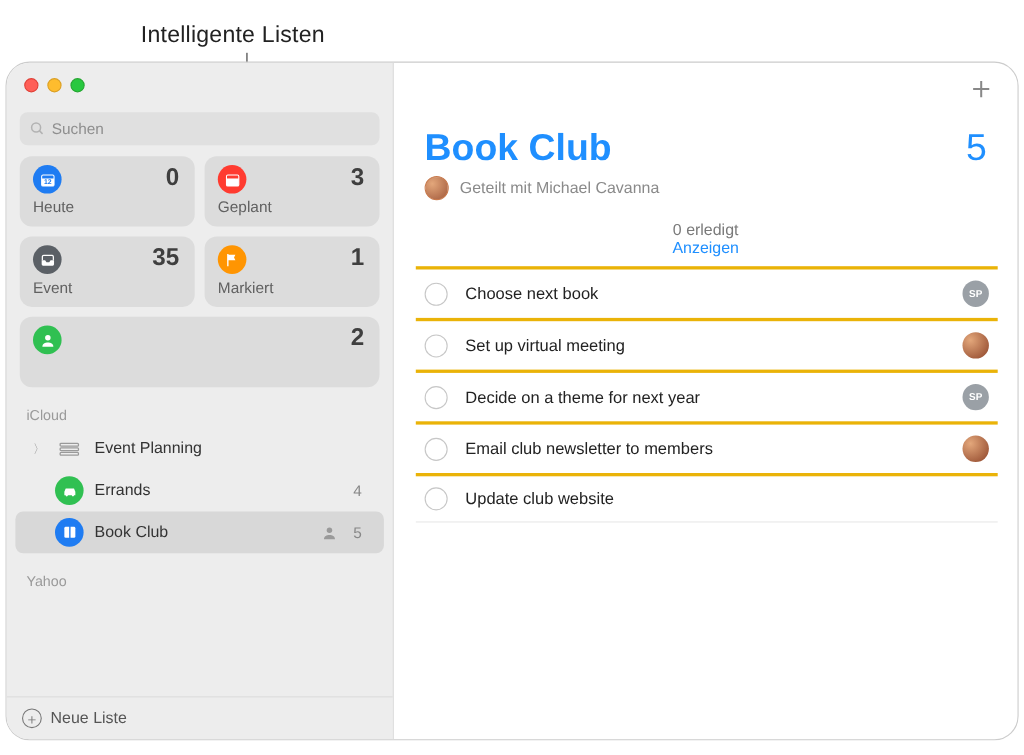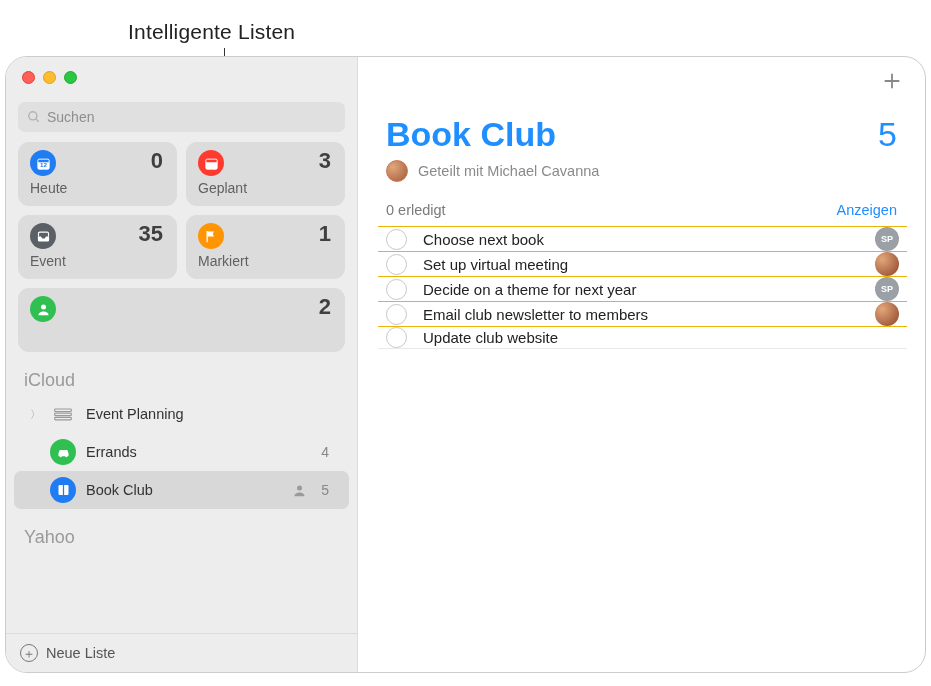--- a/index.html
+++ b/index.html
@@ -137,21 +137,21 @@
     position:absolute; top:6px; right:14px;
     font-size: 22px; font-weight:700; color:#3f3f3f;
   }
   .smart-label {
     margin-top: 4px;
     font-size: 14px; color:#616161;
   }
 
   .section-header {
     padding: 18px 14px 4px 18px;
-    font-size: 18px; color:#9a9a9a; font-weight:500;
+    font-size: 13px; color:#9a9a9a; font-weight:500;
   }
   .list-row {
     display:flex; align-items:center;
     padding: 6px 20px 6px 16px;
     gap: 10px;
     font-size: 14.5px;
     border-radius: 7px;
     margin: 0 8px;
     color:#333;
   }
@@ -204,29 +204,30 @@
   }
   .avatar {
     width:22px;height:22px;border-radius:50%;
     background: radial-gradient(circle at 30% 30%, #e3a77b, #a1593b);
     border:1px solid #c87a4d;
   }
   .status-row {
     display:flex; justify-content:space-between; align-items:center;
     padding: 6px 28px 8px 28px;
     font-size:14.5px;
+    flex-direction:column;
   }
   .status-row .done { color:#7a7a7a; }
   .status-row .show { color:#1f8fff; }
 
   .tasks { padding: 0 18px 0 20px; }
   .task {
     display:flex; align-items:center; gap:16px;
-    padding: 0 8px;
-    border-top:1px solid #eab308;
+    padding: 10px 8px;
+    border-top:3px solid #eab308;
   }
   .task:last-child { border-bottom:1px solid #e8e8e8; }
   .task .circle {
     width:21px;height:21px;border:1.5px solid #c7c7c7;border-radius:50%;
     flex-shrink:0;
   }
   .task .ttitle { flex:1; font-size:15px; color:#222; }
   .assignee {
     width:24px;height:24px;border-radius:50%;flex-shrink:0;
     display:flex;align-items:center;justify-content:center;

